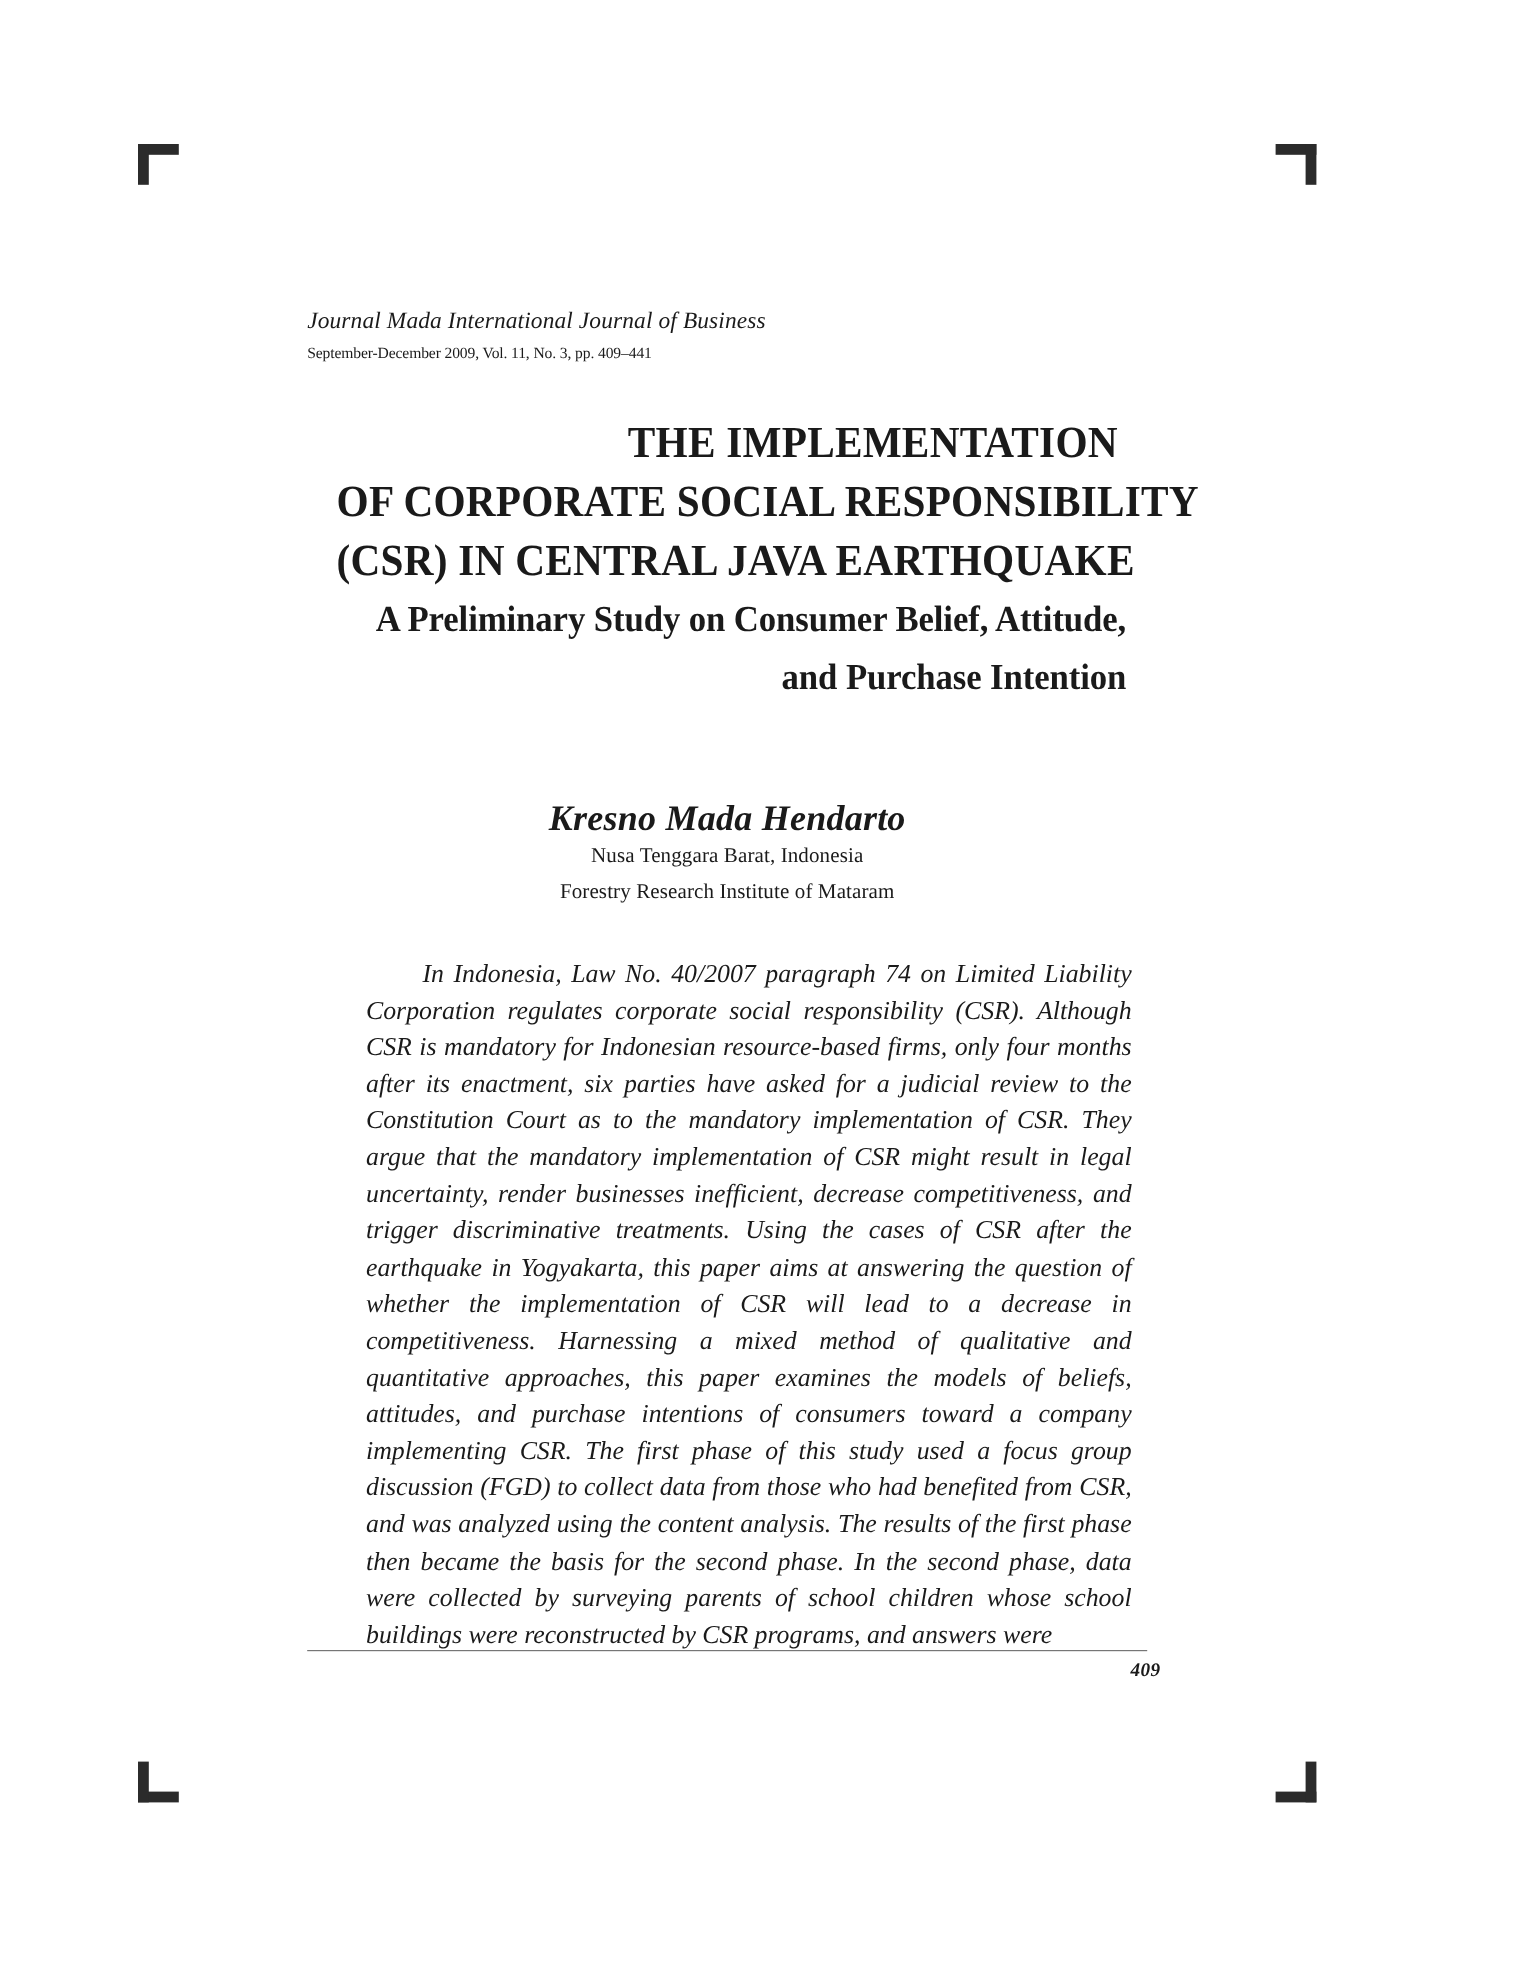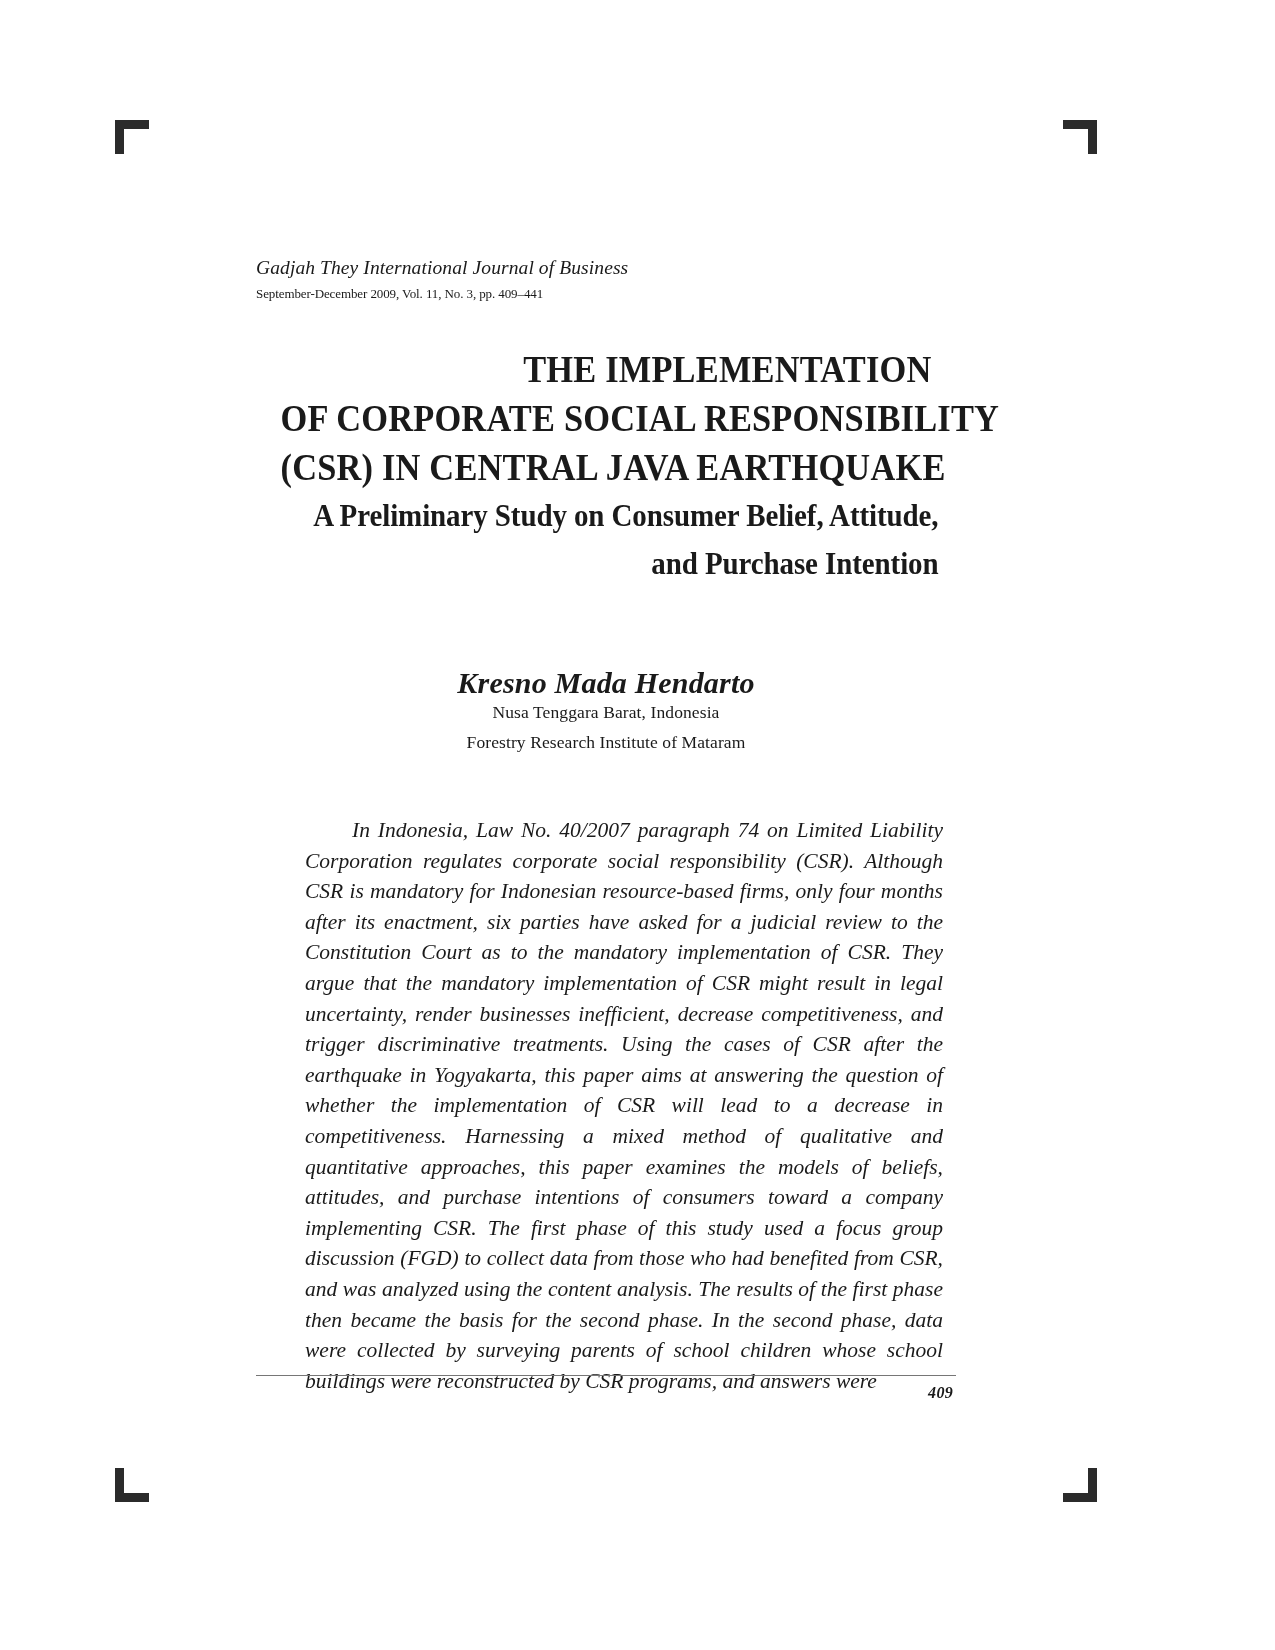--- a/index.html
+++ b/index.html
@@ -108,21 +108,21 @@
   }
   .affiliation {
     font-size: 17.5px;
     line-height: 22px;
     margin-top: 8px;
     letter-spacing: 0.1px;
   }
 
   
   .abstract {
-    margin-top: 62px;
+    margin-top: 43px;
     padding: 0 13px 0 49px;
   }
   .abstract p {
     margin: 0;
     font-style: italic;
     font-size: 21.5px;
     line-height: 30.6px;
     text-align: justify;
     text-indent: 47px;
     hyphens: manual;
@@ -132,21 +132,21 @@
   .footer-rule {
     position: absolute;
     left: 256px;
     top: 1375px;
     width: 700px;
     height: 1px;
     background: #767676;
   }
   .folio {
     position: absolute;
-    left: 253px;
+    left: 267px;
     top: 1384px;
     width: 700px;
     text-align: right;
     font-style: italic;
     font-weight: bold;
     font-size: 16px;
     letter-spacing: 0.3px;
   }
 </style>
 </head>
@@ -165,21 +165,21 @@
   <span class="v"></span>
 </div>
 <div class="crop crop-br">
   <span class="h"></span>
   <span class="v"></span>
 </div>
 
 <div class="page">
 
   <div class="journal-head">
-    <div class="journal-title">Gadjah They International Journal of Business</div>
+    <div class="journal-title">Journal Mada International Journal of Business</div>
     <div class="journal-issue">September-December 2009, Vol. 11, No. 3, pp. 409–441</div>
   </div>
 
   <div class="title-block">
     <div class="title-line">THE IMPLEMENTATION</div>
     <div class="title-line">OF CORPORATE SOCIAL RESPONSIBILITY</div>
     <div class="title-line">(CSR) IN CENTRAL JAVA EARTHQUAKE</div>
     <div class="subtitle">A Preliminary Study on Consumer Belief, Attitude, and Purchase Intention</div>
   </div>
 

